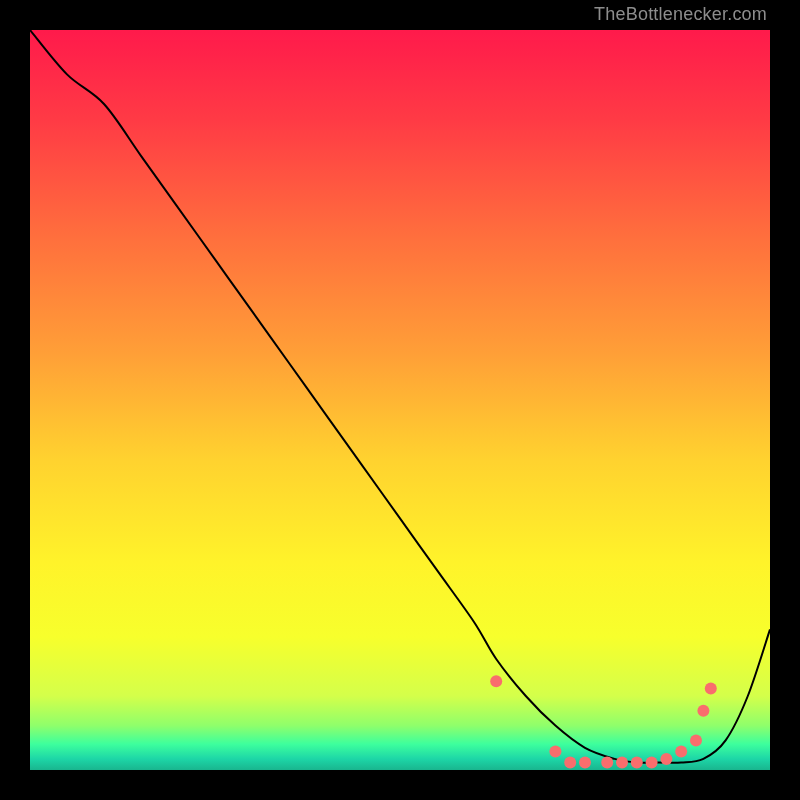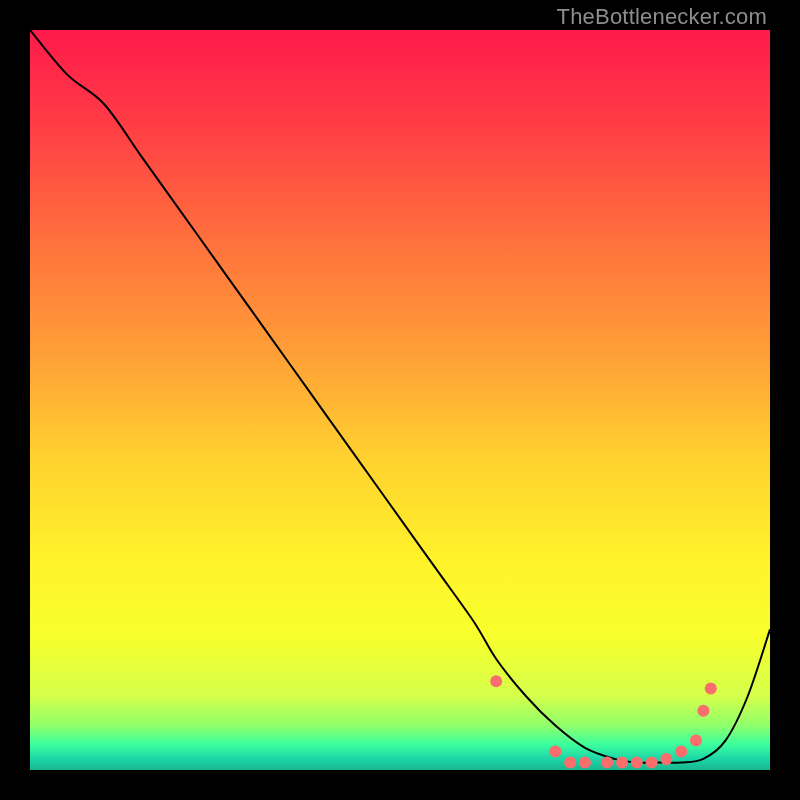--- a/index.html
+++ b/index.html
@@ -26,21 +26,21 @@
     top: 30px;
     width: 740px;
     height: 740px;
   }
 
   .watermark {
     position: absolute;
     top: 4px;
     right: 33px;
     color: #8d8d8d;
-    font-size: 22px;
+    font-size: 18px;
     font-weight: 500;
     letter-spacing: 0.2px;
     user-select: none;
   }
 
   svg { display: block; }
 </style>
 </head>
 <body>
 

